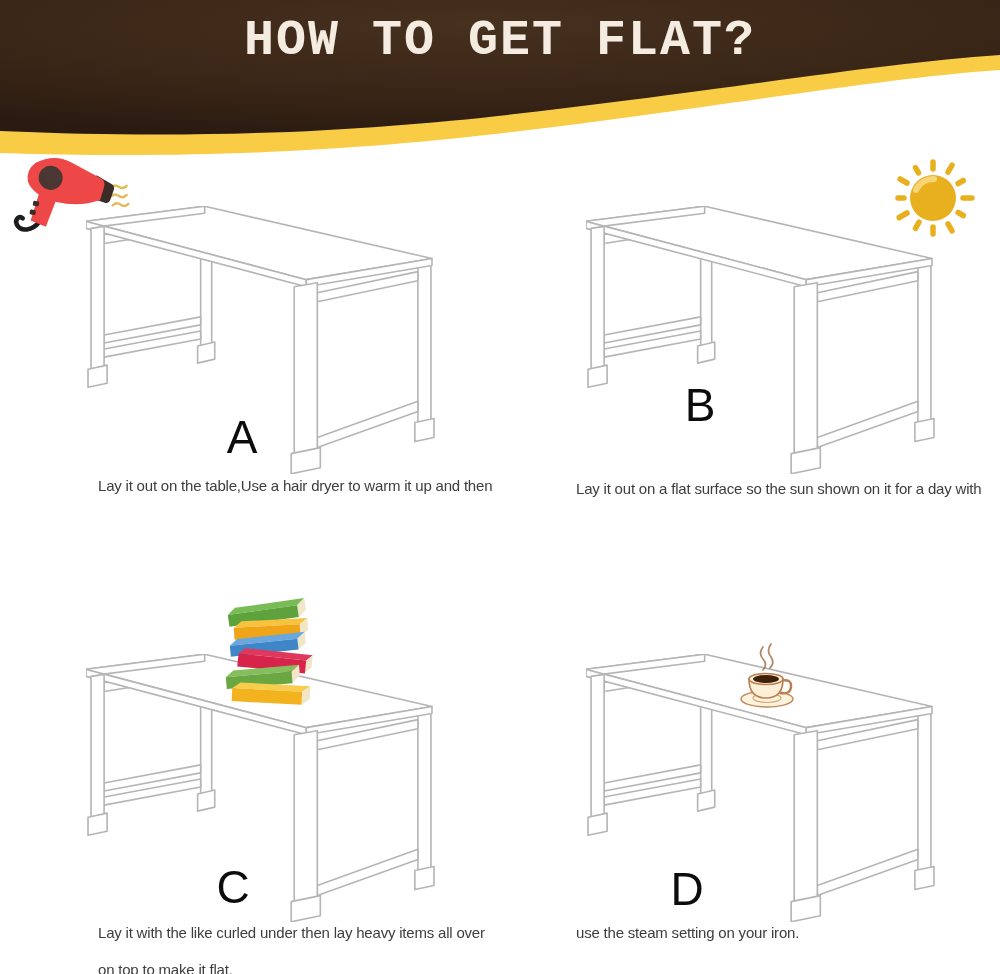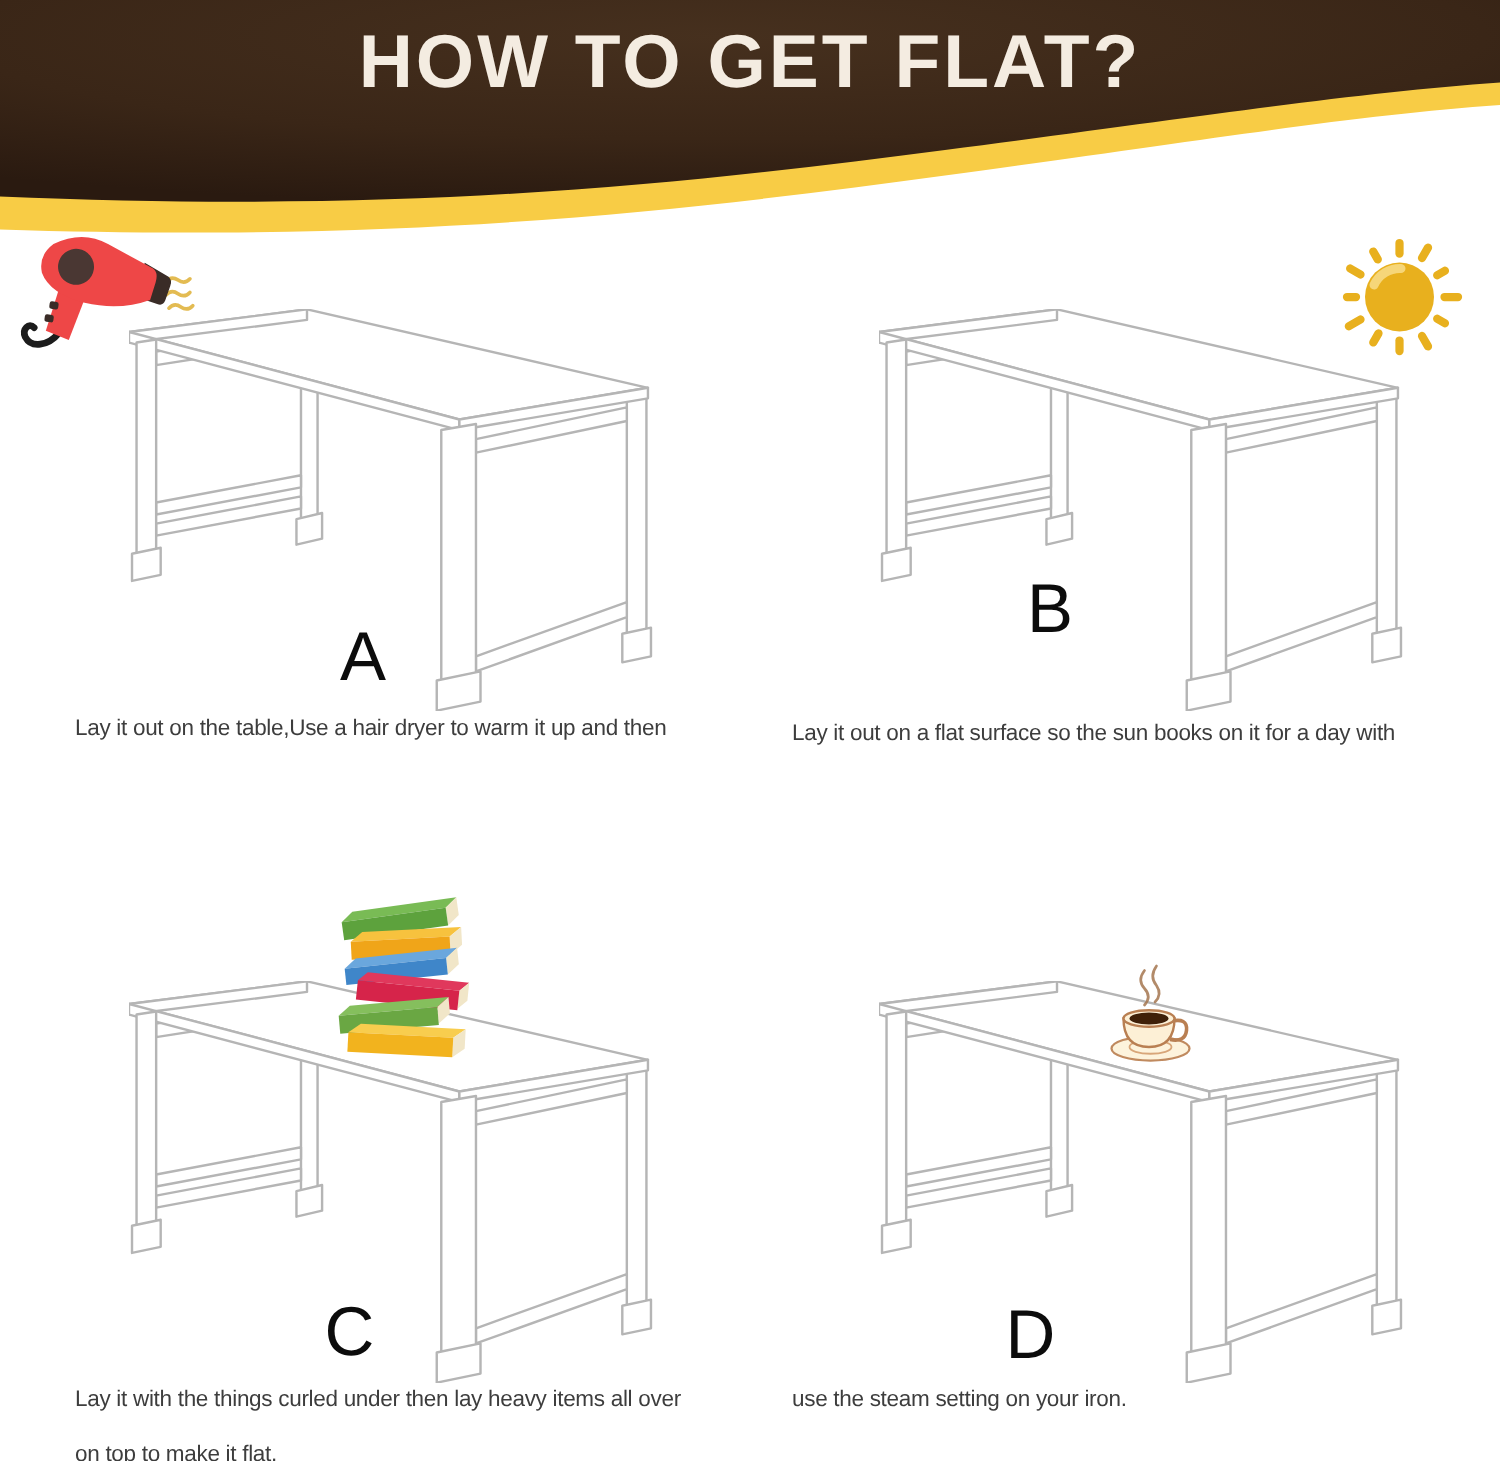--- a/index.html
+++ b/index.html
@@ -7,35 +7,35 @@
   #page {
     position:relative; width:1000px; height:974px;
     background:#ffffff; overflow:hidden;
     font-family:"Liberation Sans", sans-serif;
   }
   
   #banner { position:absolute; top:0; left:0; width:1000px; height:170px; }
   #page-title {
     position:absolute; top:12px; left:0; width:1000px;
     text-align:center;
-    font-family:Liberation Sans, sans-serif;
+    font-family:Liberation Mono, monospace;
     font-size:50px; font-weight:600; letter-spacing:2px;
     color:#f4ece1;
   }
   
   .abs { position:absolute; }
   .step-label {
     position:absolute; width:70px; text-align:center;
     font-family:"Liberation Sans", sans-serif;
     font-size:46px; font-weight:400; color:#0c0c0c;
   }
   .step-text {
     position:absolute;
     font-size:15px; letter-spacing:-0.2px; color:#3d3d3d;
-    line-height:37px; white-space:nowrap;
+    line-height:37px; white-space:nowrap;margin-left:48px;
   }
 </style>
 </head>
 <body>
 
 <div id="page">
 
   <svg width="0" height="0" style="position:absolute" aria-hidden="true">
     <defs>
       <g id="desk" stroke="#b5b5b5" stroke-width="1.6" fill="#ffffff" stroke-linejoin="round">
@@ -129,21 +129,21 @@
       </g>
       <circle cx="51" cy="43" r="23" fill="#e8b01e"></circle>
       <path d="M34,35 A19,19 0 0 1 52,24" fill="none" stroke="#f6d679" stroke-width="6" stroke-linecap="round"></path>
     </svg>
 
     <svg class="abs" style="left:586px; top:206px;" width="352" height="268" viewBox="0 0 350 266">
       <use href="#desk"></use>
     </svg>
     <div class="step-label" style="left:665px; top:378px;">B</div>
     <div class="step-text" style="left:528px; top:470px;">
-      <div>Lay it out on a flat surface so the sun books on it for a day with</div>
+      <div>Lay it out on a flat surface so the sun shown on it for a day with</div>
     </div>
   </div>
 
   <div>
 
     <svg class="abs" style="left:86px; top:654px;" width="352" height="268" viewBox="0 0 350 266">
       <use href="#desk"></use>
     </svg>
 
     <svg class="abs" style="left:218px; top:598px;" width="100" height="112" viewBox="0 0 100 112">
@@ -173,21 +173,21 @@
         <rect x="8" y="76" width="66" height="12" fill="#6aa743"></rect>
       </g>
       <g transform="rotate(3 50 96)">
         <polygon points="14,92 84,92 92,86 22,86" fill="#f8cd4e"></polygon>
         <polygon points="84,92 92,86 92,99 84,105" fill="#f1e6c8"></polygon>
         <rect x="14" y="92" width="70" height="13" fill="#f2b31e"></rect>
       </g>
     </svg>
     <div class="step-label" style="left:198px; top:860px;">C</div>
     <div class="step-text" style="left:50px; top:914px;">
-      <div>Lay it with the things curled under then lay heavy items all over</div>
+      <div>Lay it with the like curled under then lay heavy items all over</div>
       <div>on top to make it flat.</div>
     </div>
   </div>
 
   <div>
 
     <svg class="abs" style="left:586px; top:654px;" width="352" height="268" viewBox="0 0 350 266">
       <use href="#desk"></use>
     </svg>
 

